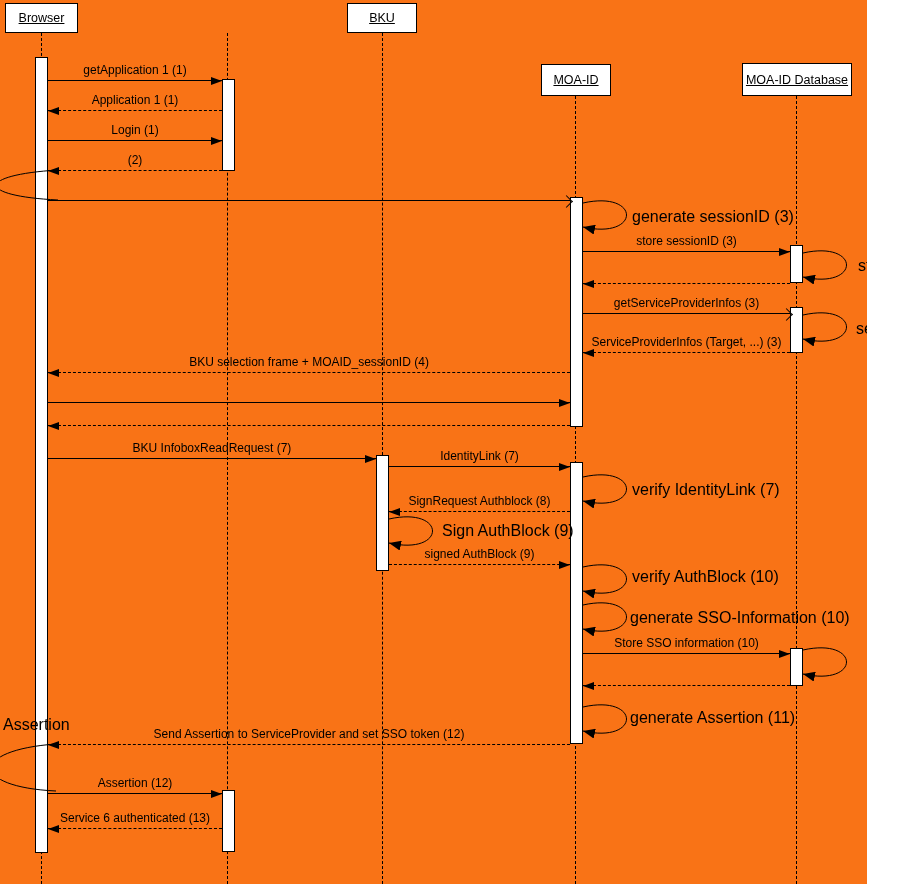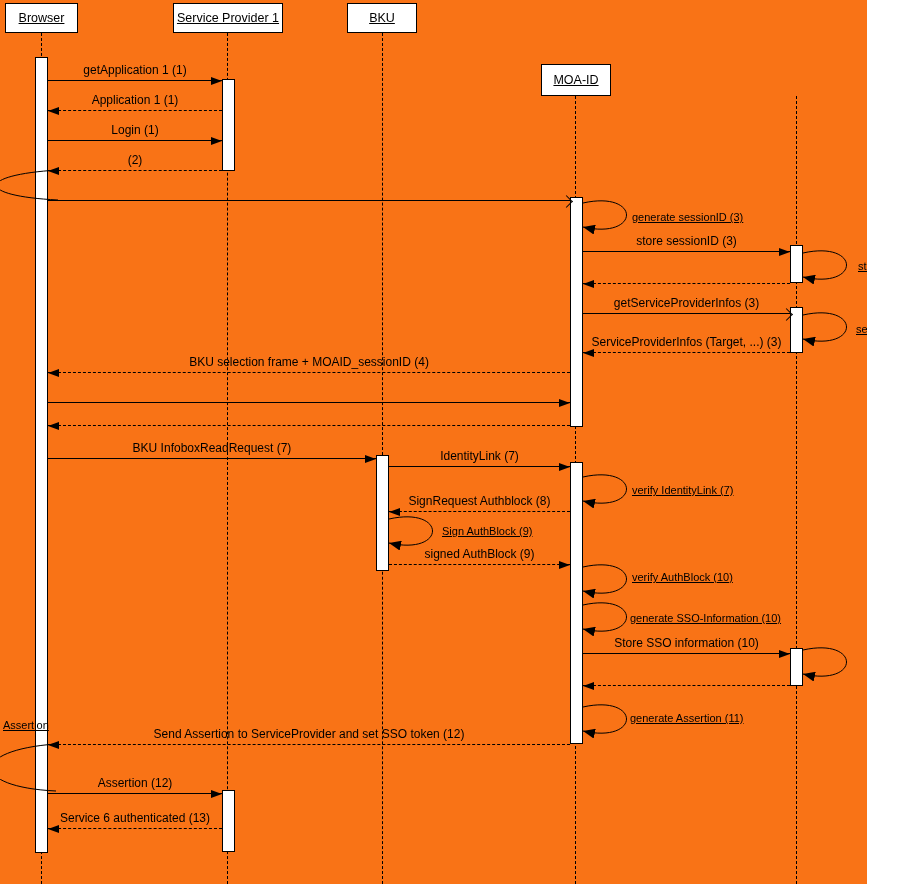--- a/index.html
+++ b/index.html
@@ -7,21 +7,21 @@
           font-family:"Liberation Sans",sans-serif;color:#000;overflow:hidden;}
   .actor{position:absolute;border:1px solid #000;background:#fff;display:flex;
          align-items:center;justify-content:center;font-size:12.5px;z-index:2;box-sizing:border-box;}
   .actor span{text-decoration:underline;white-space:nowrap;}
   .lifeline{position:absolute;width:0;border-left:1px dashed #000;z-index:0;}
   .act{position:absolute;width:13px;background:#fff;border:1px solid #000;z-index:1;box-sizing:border-box;}
   .msg{position:absolute;height:0;border-top:1px solid #000;z-index:3;}
   .msg.dashed{border-top-style:dashed;}
   .mlbl{position:absolute;font-size:12px;line-height:14px;text-align:center;
         white-space:nowrap;z-index:4;}
-  .slbl{position:absolute;font-size:11px;line-height:14px;white-space:nowrap;z-index:4;text-decoration:underline;}
+  .slbl{position:absolute;font-size:16px;line-height:14px;white-space:nowrap;z-index:4;}
   .ah-r{position:absolute;right:0;top:-4px;width:0;height:0;
         border-left:11px solid #000;border-top:4px solid transparent;border-bottom:4px solid transparent;}
   .ah-l{position:absolute;left:0;top:-4px;width:0;height:0;
         border-right:11px solid #000;border-top:4px solid transparent;border-bottom:4px solid transparent;}
   .ah-or{position:absolute;right:-1px;top:-4px;width:8px;height:8px;
          border-top:1px solid #000;border-right:1px solid #000;transform:rotate(45deg);}
   svg.loops{position:absolute;left:0;top:0;z-index:3;pointer-events:none;}
 </style>
 </head>
 <body>
@@ -30,28 +30,28 @@
 
   <div class="lifeline" style="left:41px;top:33px;height:851px"></div>
   <div class="lifeline" style="left:227px;top:33px;height:851px"></div>
   <div class="lifeline" style="left:382px;top:33px;height:851px"></div>
   <div class="lifeline" style="left:575px;top:96px;height:788px"></div>
   <div class="lifeline" style="left:796px;top:96px;height:788px"></div>
 
   <div class="actor" style="left:5px;top:3px;width:73px;height:30px">
       <span>Browser</span>
     </div>
-  <div class="actor" style="left:173px;top:3px;width:110px;height:30px">
-      <span>Service Provider 1</span>
-    </div>
   <div class="actor" style="left:347px;top:3px;width:70px;height:30px">
       <span>BKU</span>
     </div>
   <div class="actor" style="left:541px;top:64px;width:70px;height:32px">
       <span>MOA-ID</span>
+    </div>
+  <div class="actor" style="left:742px;top:63px;width:110px;height:33px">
+      <span>MOA-ID Database</span>
     </div>
 
   <div class="act" style="left:35px;top:57px;height:796px"></div>
   <div class="act" style="left:222px;top:79px;height:92px"></div>
   <div class="act" style="left:570px;top:197px;height:230px"></div>
   <div class="act" style="left:790px;top:245px;height:38px"></div>
   <div class="act" style="left:790px;top:307px;height:46px"></div>
   <div class="act" style="left:376px;top:455px;height:116px"></div>
   <div class="act" style="left:570px;top:462px;height:282px"></div>
   <div class="act" style="left:790px;top:648px;height:38px"></div>

